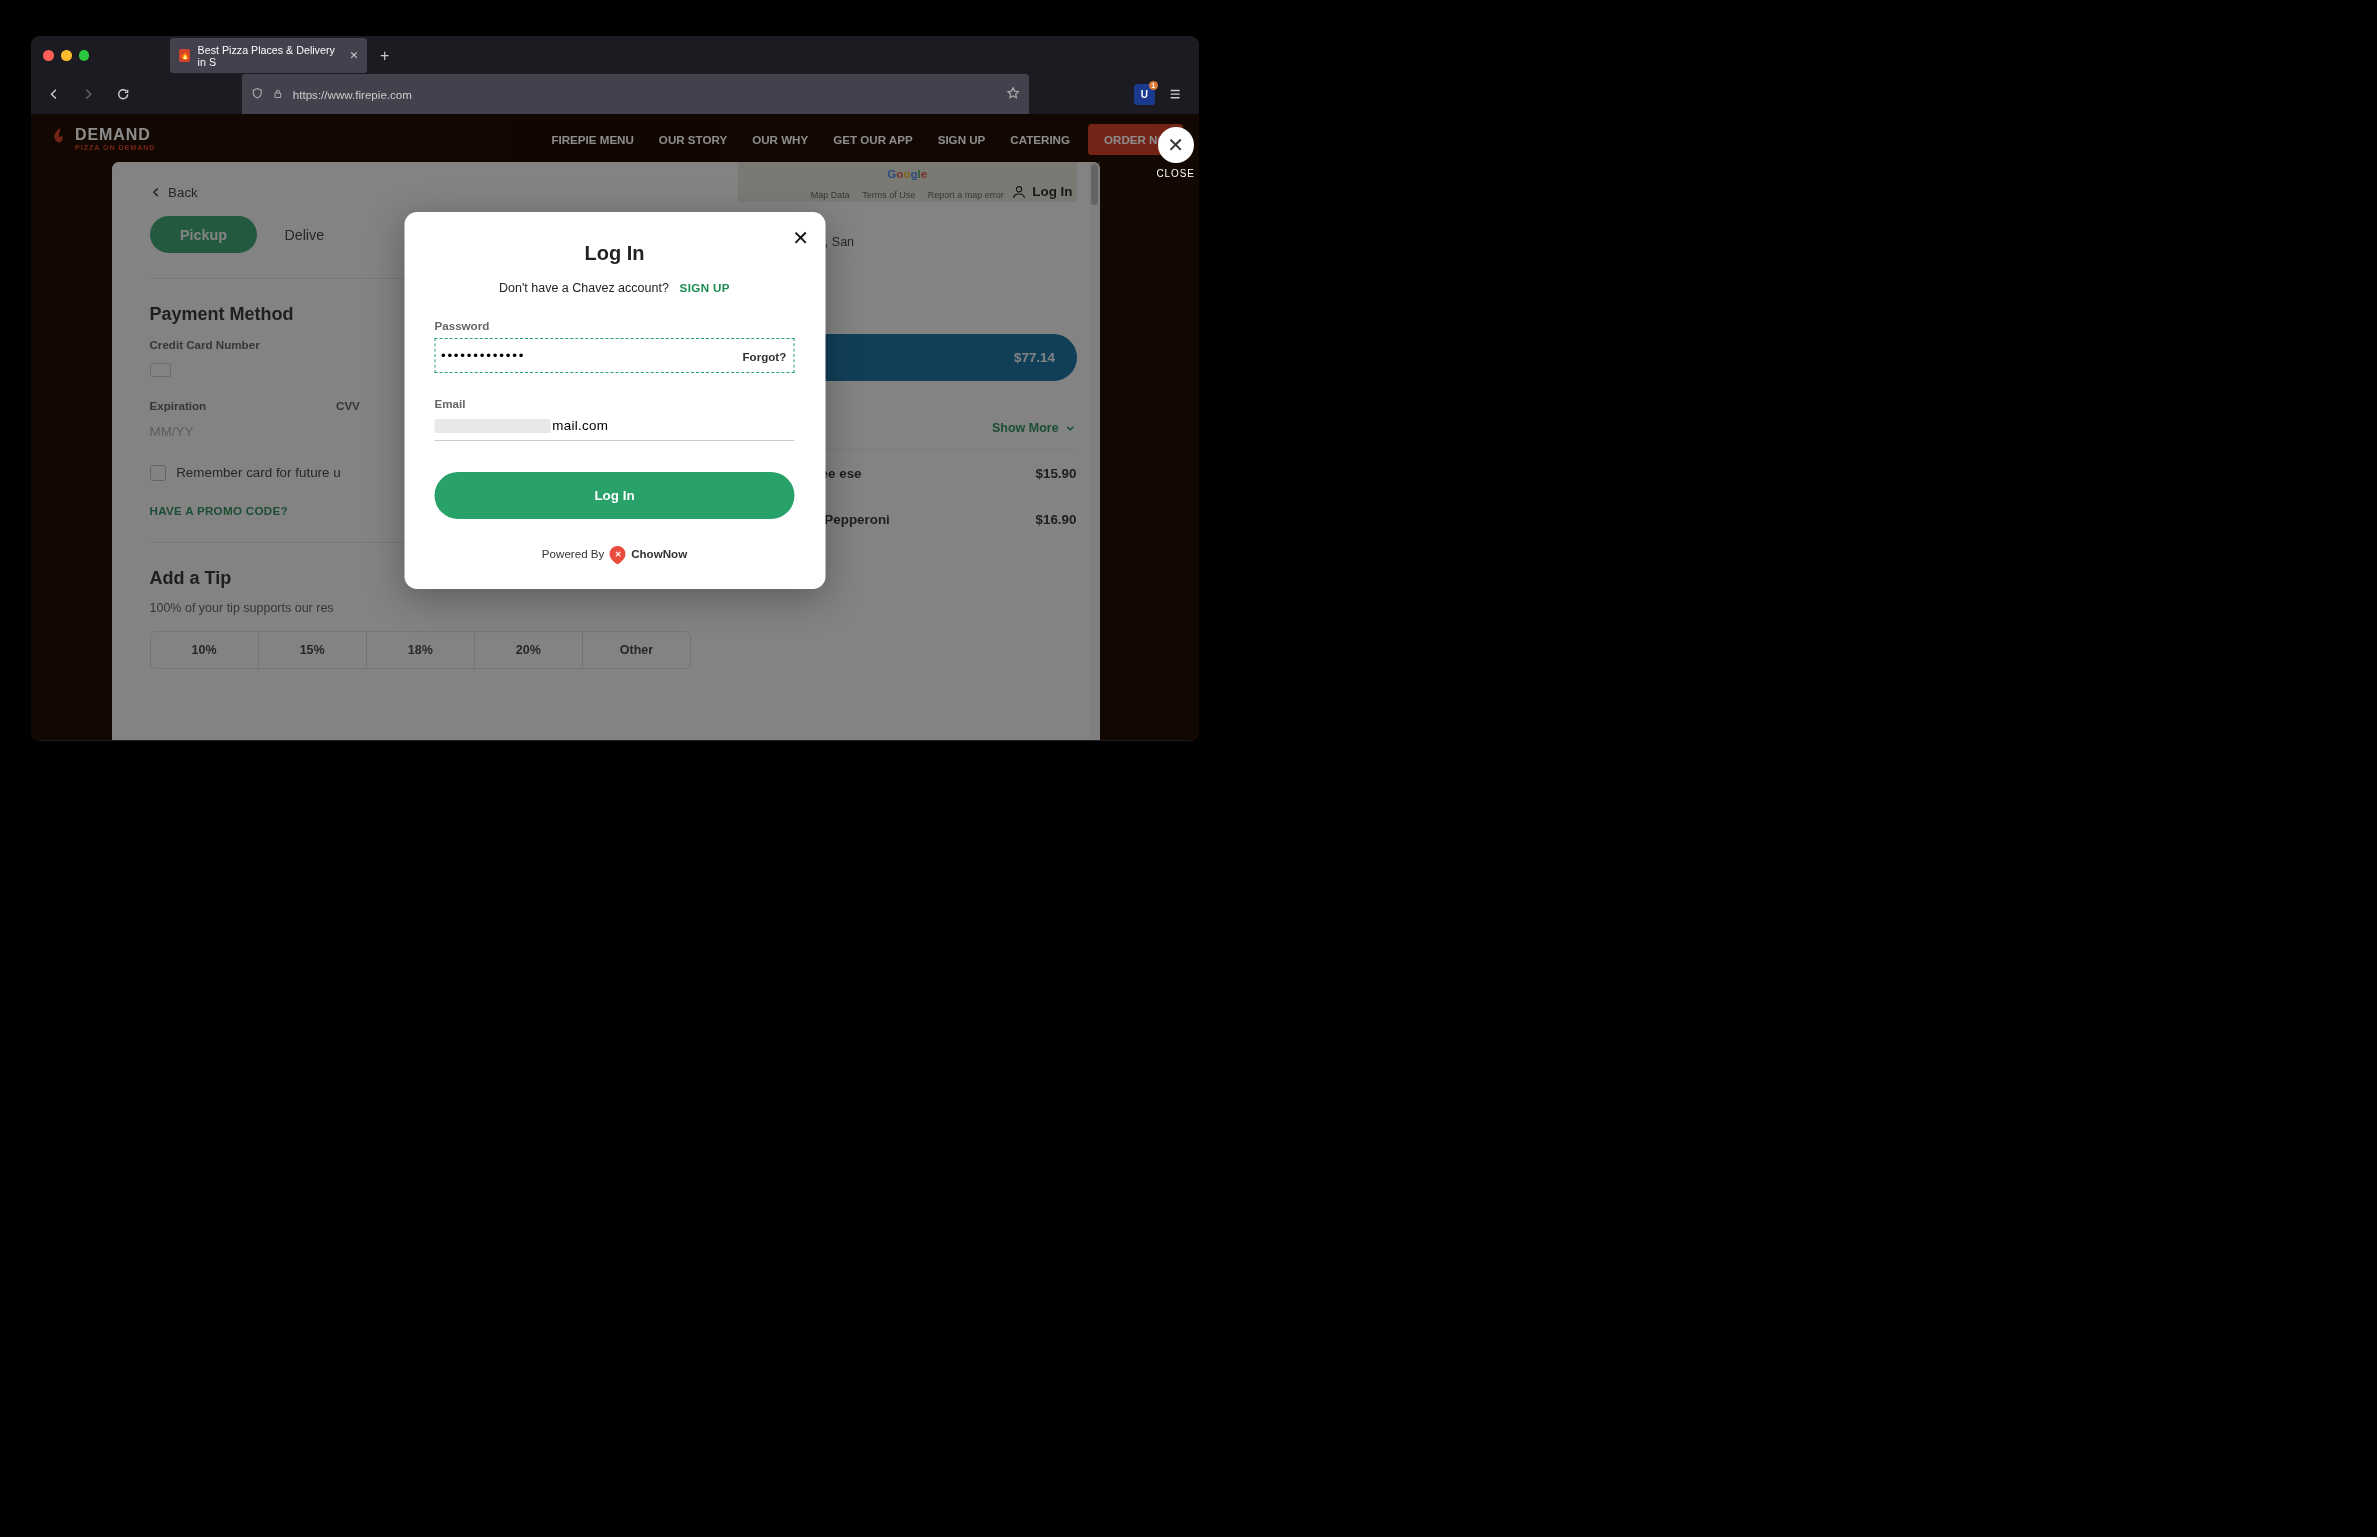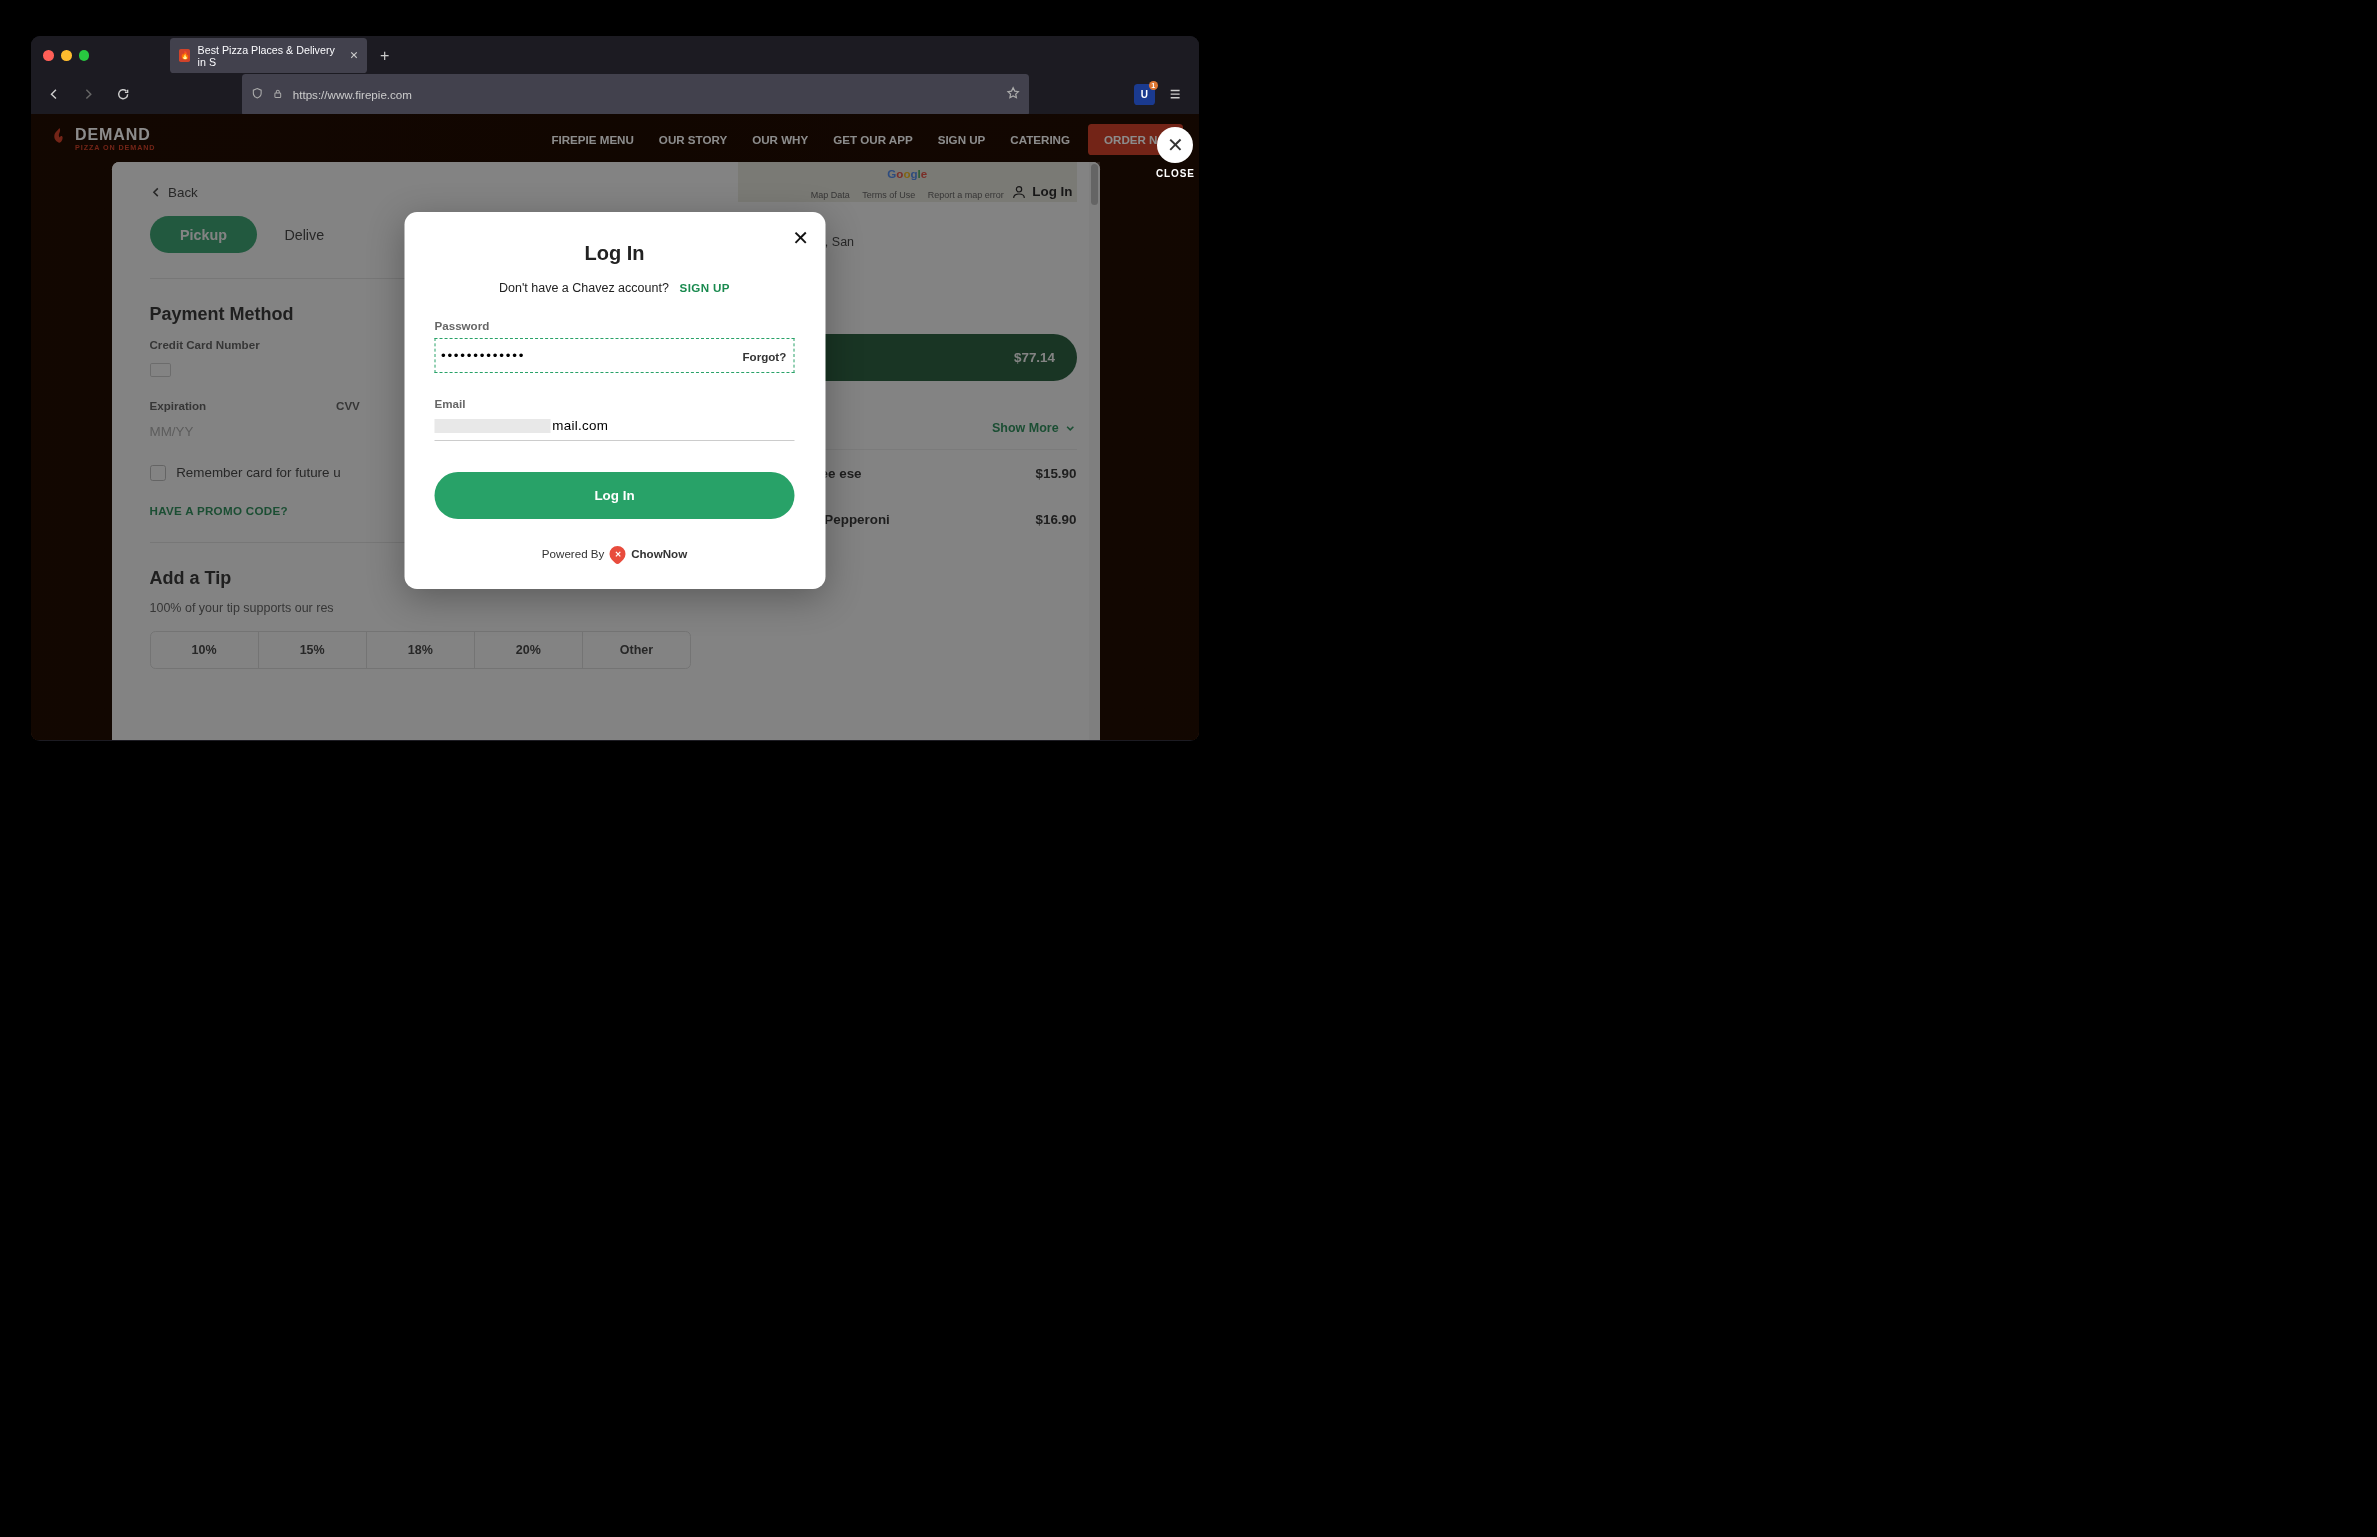--- a/index.html
+++ b/index.html
@@ -101,31 +101,31 @@
 .tip-grid div:last-child{border-right:none}
 .subtext{color:#555;font-size:12.5px;margin-top:5.4px}
 
 
 .map-area{height:40px;position:relative;background:#eceadf;border-radius:0;display:flex;align-items:flex-end;justify-content:center;gap:12.5px;font-size:9px;color:#555;padding-bottom:1.8px}
 .map-area .gg{position:absolute;top:5.4px;left:50%;transform:translateX(-50%);font-family:Arial;font-weight:bold;font-size:11.6px}
 .map-area .gg span:nth-child(1){color:#4285F4}.map-area .gg span:nth-child(2){color:#EA4335}.map-area .gg span:nth-child(3){color:#FBBC05}.map-area .gg span:nth-child(4){color:#4285F4}.map-area .gg span:nth-child(5){color:#34A853}.map-area .gg span:nth-child(6){color:#EA4335}
 .loc-name{font-weight:800;font-size:15.2px;margin-top:12.5px}
 .loc-line{font-size:12.5px;color:#333;margin-top:3.6px}
 .dir{color:#1a8a4f;font-size:10.7px;font-weight:800;margin-top:7.2px;letter-spacing:0.4px}
-.place-order{background:#14532d;color:#fff;border-radius:27px;padding:16px 21.5px;margin-top:30.5px;display:flex;justify-content:space-between;font-weight:700;font-size:13.4px}
+.place-order{background:#0369a1;color:#fff;border-radius:27px;padding:16px 21.5px;margin-top:30.5px;display:flex;justify-content:space-between;font-weight:700;font-size:13.4px}
 .summary-head{display:flex;justify-content:space-between;align-items:center;margin-top:39px;padding-bottom:12.5px;border-bottom:0.9px solid #eee}
 .summary-head .show{color:#1a8a4f;font-weight:700;font-size:12.5px;display:flex;align-items:center;gap:5.4px}
 .line-item{display:flex;justify-content:space-between;margin-top:16px;font-size:13.4px}
 .line-item .name{font-weight:700;color:#222;max-width:161px}
 .line-item .price{font-weight:700;color:#222}
 
 
 .close-chip{position:absolute;top:12.5px;right:3.6px;display:flex;flex-direction:column;align-items:center;z-index:30}
 .close-chip .circ{width:36px;height:36px;border-radius:50%;background:#fff;display:flex;align-items:center;justify-content:center;font-size:20px;color:#333}
-.close-chip .txt{color:#fff;font-size:10px;font-weight:700;margin-top:5.4px;letter-spacing:0.9px}
+.close-chip .txt{color:#fff;font-size:10px;font-weight:400;margin-top:5.4px;letter-spacing:0.9px}
 
 
 .panel-dim{position:absolute;inset:0;background:rgba(30,30,30,.55);z-index:25;border-radius:7.2px 7.2px 0 0}
 
 
 .modal{
   position:absolute;z-index:50;
   top:98px;left:50%;transform:translateX(-50%);
   width:421px;background:#fff;border-radius:12.5px;
   padding:23px 30.5px 27px;box-shadow:0 9px 36px rgba(0,0,0,.3);

